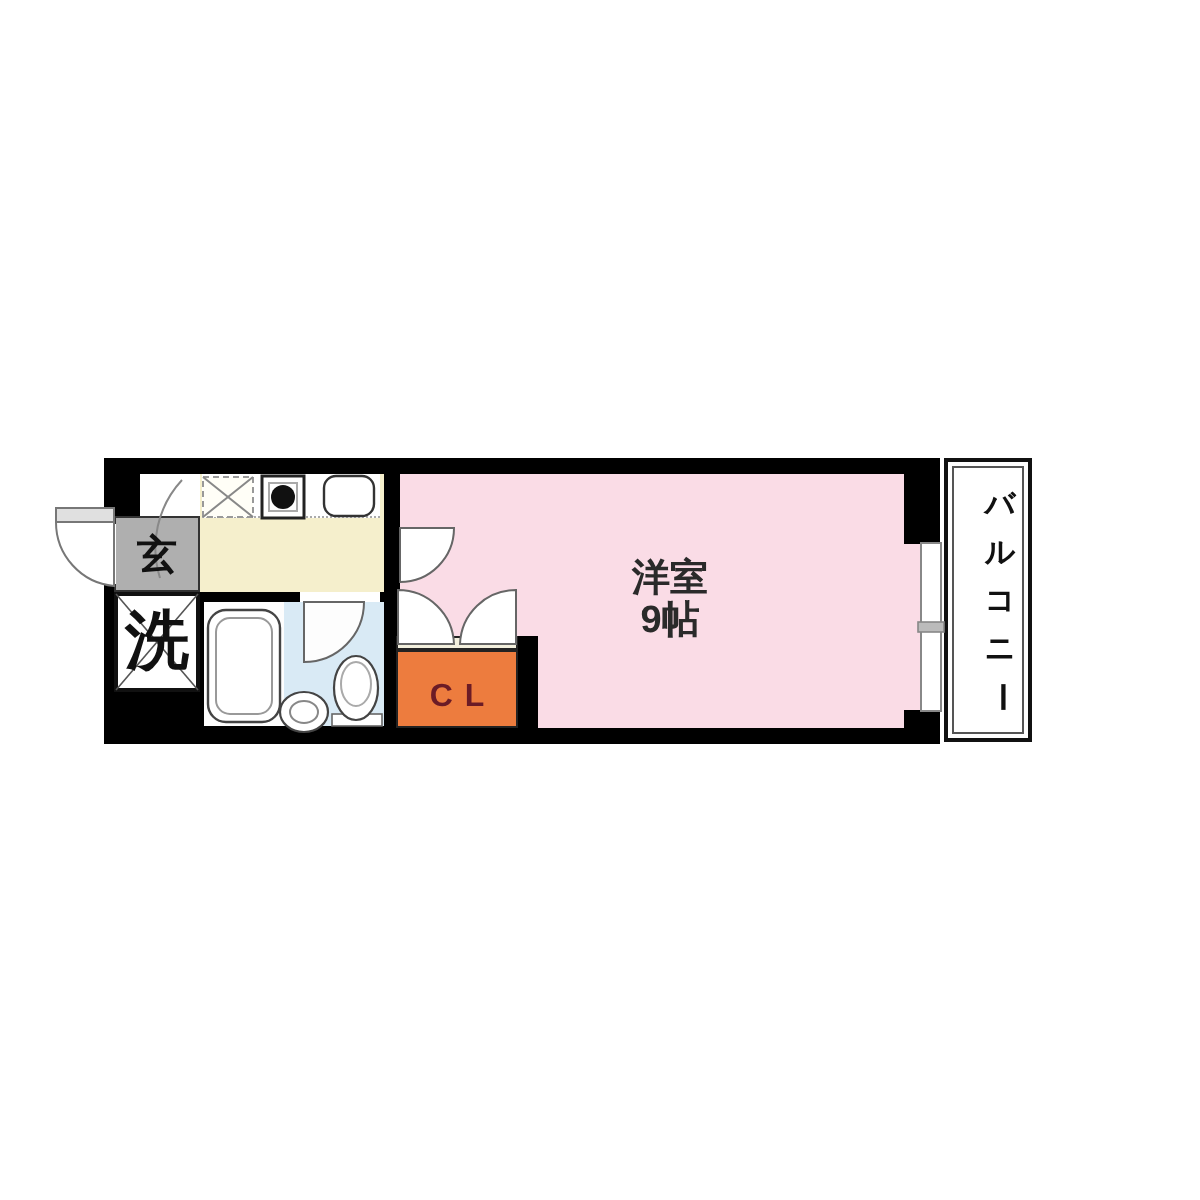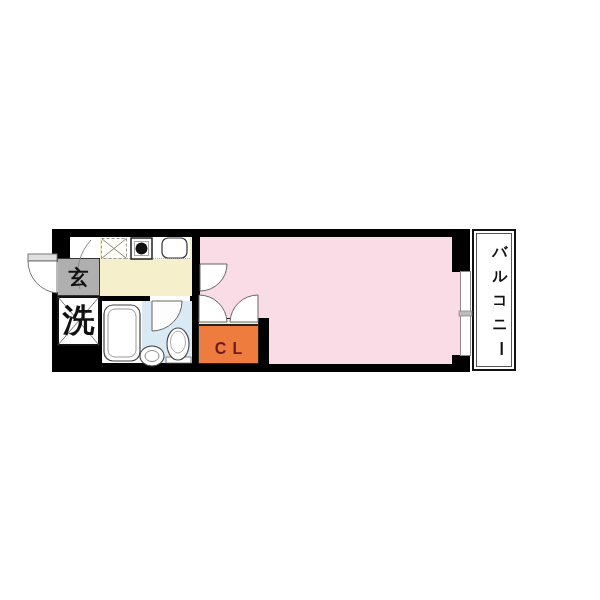--- a/index.html
+++ b/index.html
@@ -114,20 +114,24 @@
       <path d="M199,322 L199,295 A28,28 0 0 1 227,322 Z" fill="#ffffff" stroke="#666" stroke-width="1"></path>
       <path d="M258,322 L258,295 A28,28 0 0 0 230,322 Z" fill="#ffffff" stroke="#666" stroke-width="1"></path>
     </g>
 
     <rect x="459" y="311" width="13" height="5" fill="#bbb" stroke="#888" stroke-width="0.8"></rect>
   </svg>
 
   <div class="abs lbl" id="genkan-label">玄</div>
   <div class="abs lbl" id="laundry-label">洗</div>
   <div class="abs lbl" id="cl-label">CL</div>
+  <div class="abs lbl" id="room-label">
+    <div>洋室</div>
+    <div>9帖</div>
+  </div>
   <div class="abs lbl" id="balcony-label">
     <div>バ</div>
     <div>ル</div>
     <div>コ</div>
     <div>ニ</div>
     <div class="rot">ー</div>
   </div>
 
 </div>
 

